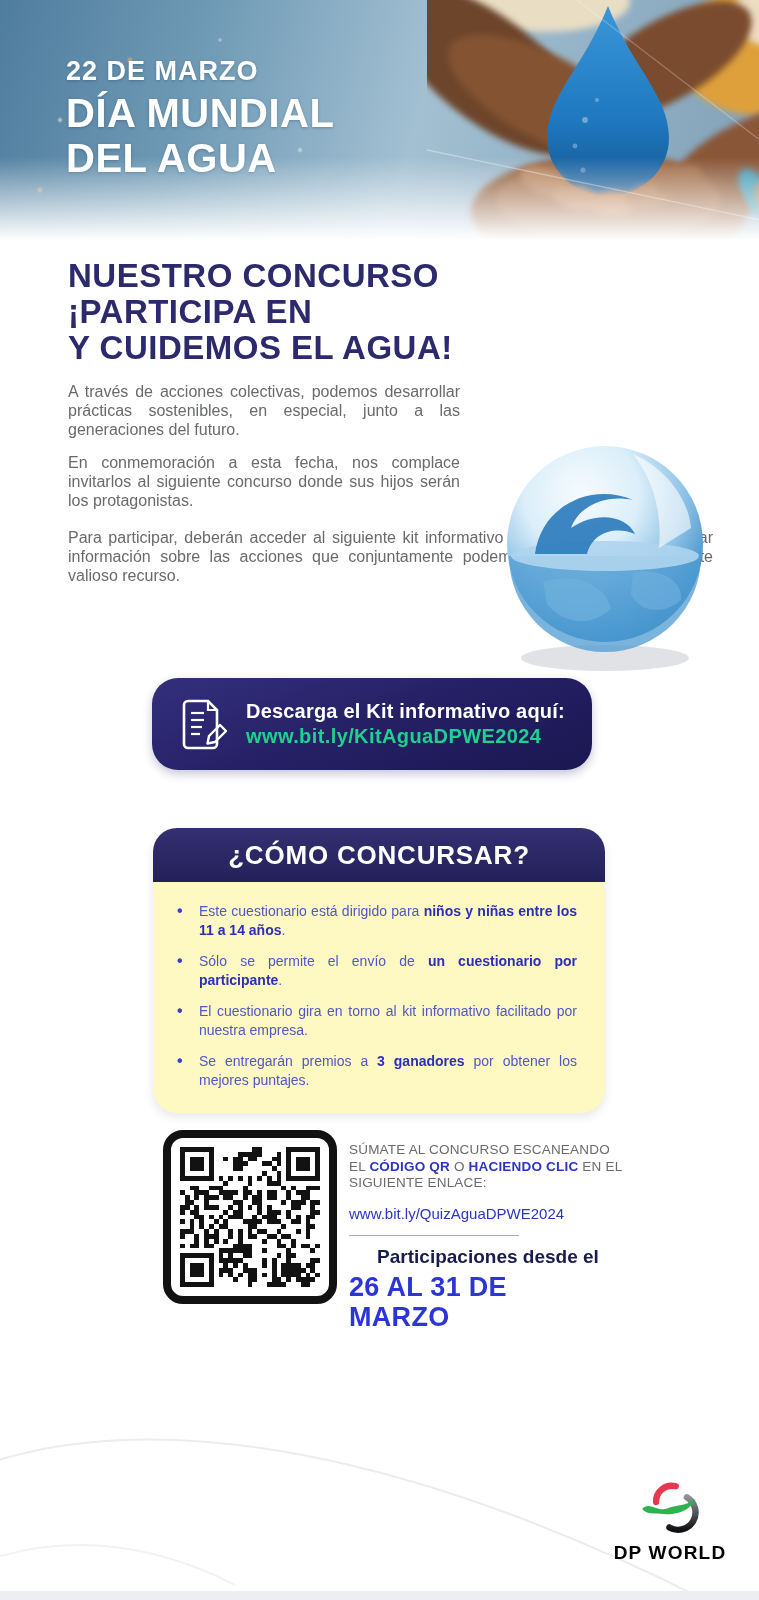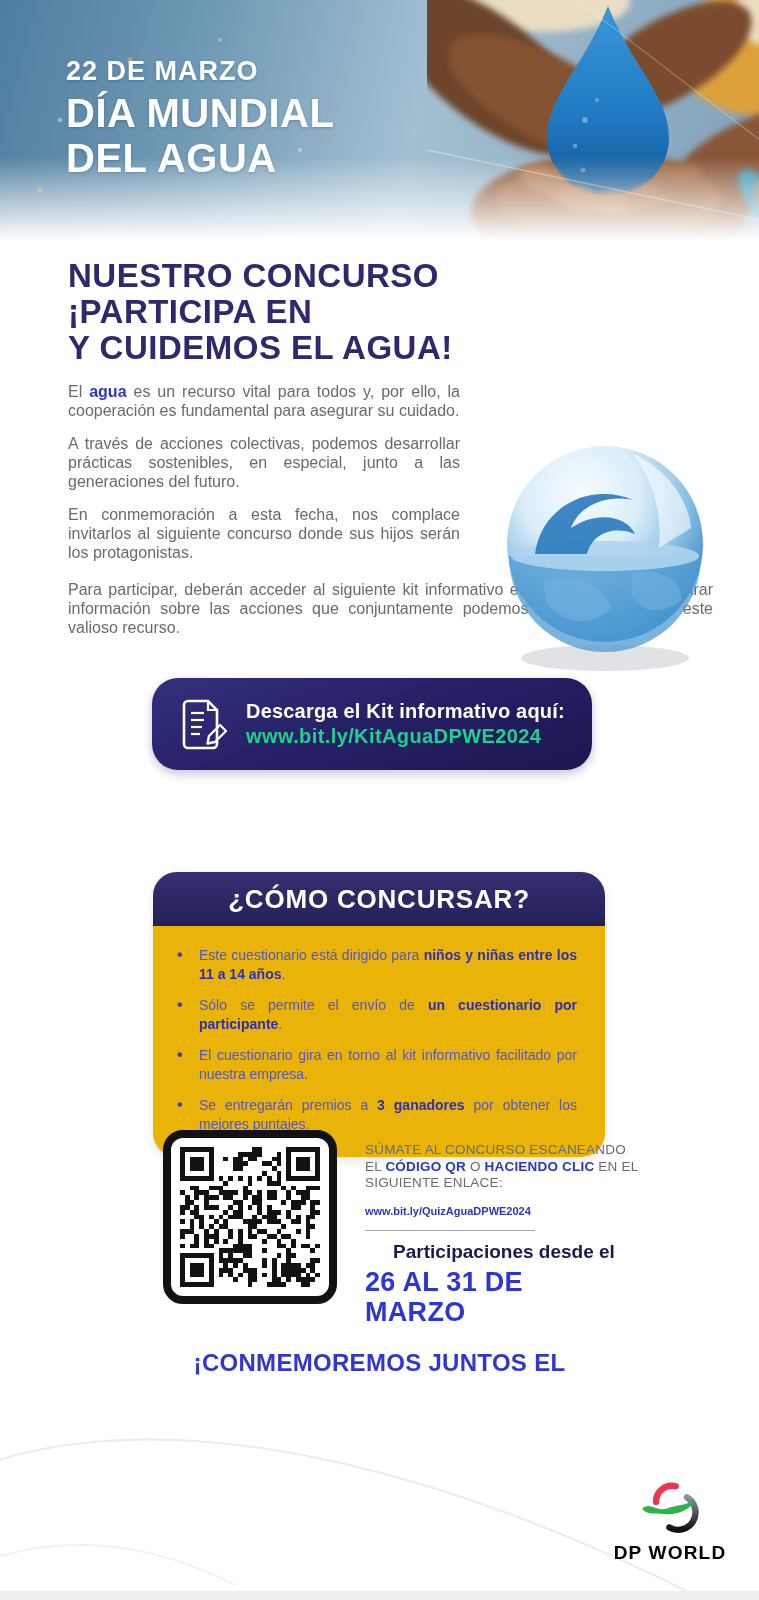--- a/index.html
+++ b/index.html
@@ -41,41 +41,41 @@
     border-radius:26px;background:linear-gradient(160deg,#332f7c 0%,#241f63 55%,#1b1750 100%);
     display:flex;align-items:center;gap:16px;padding:0 20px 0 26px;box-sizing:border-box;
     box-shadow:0 4px 10px rgba(30,28,90,.25);cursor:pointer;}
   .dl-icon{flex:0 0 52px;height:56px;}
   .dl-text{display:flex;flex-direction:column;justify-content:center;}
   .dl-line1{color:#ffffff;font-weight:700;font-size:20px;line-height:25px;letter-spacing:.2px;}
   .dl-line2{color:#1fd08e;font-weight:700;font-size:20px;line-height:25px;letter-spacing:.4px;}
 
   
   .contest-card{position:absolute;left:153px;top:828px;width:452px;border-radius:24px;
-    background:#eab308;box-shadow:0 4px 10px rgba(60,60,100,.12);margin-top:44px;}
+    background:#fef9c3;box-shadow:0 4px 10px rgba(60,60,100,.12);}
   .contest-header{height:54px;border-radius:24px 24px 0 0;
     background:linear-gradient(180deg,#343072 0%,#232059 100%);
     display:flex;align-items:center;justify-content:center;}
   .contest-title{color:#ffffff;font-size:26px;font-weight:700;letter-spacing:.8px;}
   .contest-body{padding:20px 28px 24px 24px;}
   .bullet{display:flex;margin-bottom:13px;}
   .bullet:last-child{margin-bottom:0;}
   .bullet .dot{flex:0 0 22px;color:#3c40c8;font-size:16px;font-weight:700;line-height:18px;}
   .bullet .txt{font-size:14px;line-height:18.5px;color:#5156c8;text-align:justify;}
   .bullet .txt .b{color:#2b2fb9;font-weight:700;}
 
   
-  .qr-section{position:absolute;left:163px;top:1130px;display:flex;gap:28px;}
+  .qr-section{position:absolute;left:163px;top:1130px;display:flex;gap:12px;}
   .qr-frame{flex:0 0 174px;width:174px;height:174px;box-sizing:border-box;
     border:8px solid #121212;border-radius:20px;background:#ffffff;padding:9px;cursor:pointer;}
   .qr-frame svg{width:100%;height:100%;}
   .qr-col{width:278px;padding-top:12px;}
   .qr-text{font-size:13.5px;line-height:16.5px;color:#6a6b6e;letter-spacing:.2px;}
   .qr-text .b{color:#2e35c3;font-weight:700;}
-  .qr-link{margin-top:13px;font-size:11px;font-weight:700;color:#2c35c4;cursor:pointer;}
+  .qr-link{margin-top:13px;font-size:15px;font-weight:400;color:#2c35c4;cursor:pointer;}
   .qr-divider{margin:13px 0 10px 0;width:170px;height:0;border-top:1.5px solid #a7abb0;}
   .qr-dates-label{font-size:19px;font-weight:700;color:#191a4d;text-align:center;}
   .qr-dates{margin-top:4px;font-size:27px;font-weight:700;color:#2b35d8;line-height:30px;letter-spacing:.3px;}
 
   
   .closing{position:absolute;top:1348px;left:0;width:759px;text-align:center;
     color:#3136cf;font-size:24px;font-weight:700;line-height:30px;letter-spacing:.3px;}
 
   
   .footer-arcs{position:absolute;top:1395px;left:0;width:759px;height:205px;pointer-events:none;}
@@ -160,21 +160,20 @@
         </defs>
         <ellipse cx="122" cy="226" rx="84" ry="13" fill="#c7cbd1" opacity=".55"></ellipse>
         <circle cx="122" cy="112" r="98" fill="url(#gGlobe)"></circle>
         <path d="M26,124 a96,96 0 0 0 192,0 Z" fill="#4d9bd2" opacity=".75"></path>
         <ellipse cx="122" cy="124" rx="94" ry="15" fill="#aed4ee" opacity=".9"></ellipse>
         <path d="M52,122 C58,74 108,50 150,68 C122,62 96,74 88,96 C114,78 144,84 152,102 C132,94 110,100 104,122 Z" fill="#2e7cbe" opacity=".92"></path>
         <path d="M60,150 C90,140 120,150 128,176 C110,196 80,192 64,172 Z" fill="#6fb0dd" opacity=".7"></path>
         <path d="M150,140 C180,136 200,150 198,168 C180,184 156,180 148,162 Z" fill="#6fb0dd" opacity=".6"></path>
         <path d="M150,22 C186,38 206,70 208,96 L176,116 C180,70 164,40 150,22 Z" fill="rgba(255,255,255,.6)"></path>
       </svg>
-      <p><span>El </span><span class="hl-agua">agua</span><span> es un recurso vital para todos y, por ello, la cooperación es fundamental para asegurar su cuidado.</span></p>
       <p>A través de acciones colectivas, podemos desarrollar prácticas sostenibles, en especial, junto a las generaciones del futuro.</p>
       <p>En conmemoración a esta fecha, nos complace invitarlos al siguiente concurso donde sus hijos serán los protagonistas.</p>
       <p class="full">Para participar, deberán acceder al siguiente kit informativo en el cual podrán encontrar información sobre las acciones que conjuntamente podemos tomar para cuidar este valioso recurso.</p>
     </div>
   </div>
 
   <div class="download-btn">
     <svg class="dl-icon" viewBox="0 0 52 56" aria-hidden="true">
       <path d="M10,5 h20 l9,9 v34 a4,4 0 0 1 -4,4 h-25 a4,4 0 0 1 -4,-4 v-39 a4,4 0 0 1 4,-4 z" fill="none" stroke="#ffffff" stroke-width="2.6"></path>
       <path d="M30,5 v9 h9" fill="none" stroke="#ffffff" stroke-width="2.2"></path>
@@ -618,21 +617,20 @@
       <div class="qr-divider"></div>
       <div class="qr-dates-label">Participaciones desde el</div>
       <div class="qr-dates">
         <div>26 AL 31 DE</div>
         <div>MARZO</div>
       </div>
     </div>
   </div>
 
   <div class="closing">
-    <div>¡CONMEMOREMOS JUNTOS EL</div>
   </div>
 
   <svg class="footer-arcs" viewBox="0 0 759 205" aria-hidden="true">
     <path d="M-30,75 C140,8 420,45 790,250" fill="none" stroke="#ececef" stroke-width="2"></path>
     <path d="M-20,168 C60,138 150,146 235,190" fill="none" stroke="#f1f2f4" stroke-width="2"></path>
   </svg>
 
   <div class="brand">
     <svg class="brand-mark" viewBox="0 0 100 94" aria-hidden="true">
       <defs>

